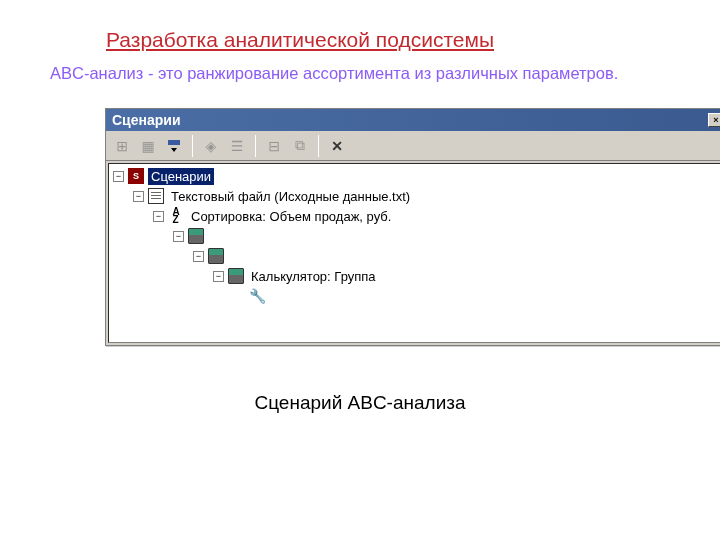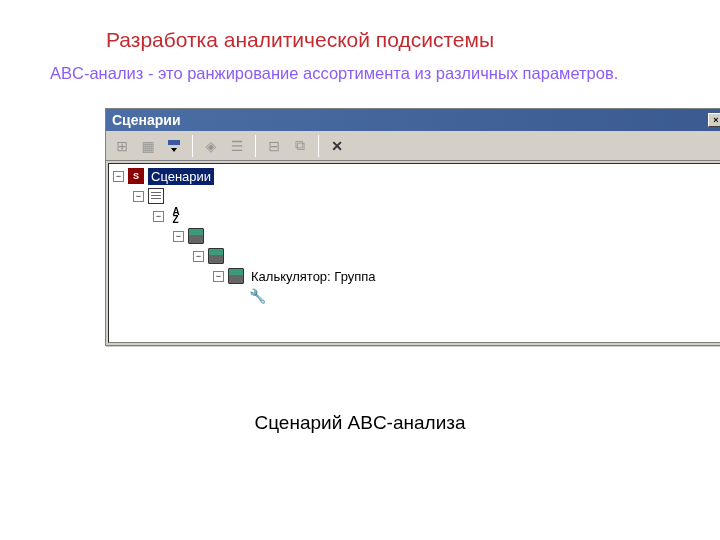--- a/index.html
+++ b/index.html
@@ -12,37 +12,37 @@
     font-size: 14px;
     color: #000;
     position: relative;
   }
   .page-title {
     position: absolute;
     top: 28px;
     left: 106px;
     font-size: 21px;
     color: #c22a30;
+    text-decoration: underline;
   }
   .subtitle {
     position: absolute;
     top: 64px;
     left: 50px;
     font-size: 16.5px;
     color: #8b5cf6;
   }
   .caption {
     position: absolute;
     top: 392px;
     left: 0;
     width: 720px;
     text-align: center;
     font-size: 19px;
     color: #000;
-    margin-top: 20px;
   }
   .window {
     position: absolute;
     top: 108px;
     left: 105px;
     width: 624px;
     border: 1px solid #808080;
     background: #d4d0c8;
     box-shadow: 1px 1px 0 rgba(0,0,0,0.2);
   }
@@ -226,25 +226,27 @@
 
     <div class="tree-row">
       <span class="expander">−</span>
       <span class="node-icon icon-scenarios">S</span>
       <span class="node-label selected">Сценарии</span>
     </div>
 
     <div class="tree-row indent-1">
       <span class="expander">−</span>
       <span class="node-icon icon-text-file"></span>
+      <span class="node-label">Текстовый файл (Исходные данные.txt)</span>
     </div>
 
     <div class="tree-row indent-2">
       <span class="expander">−</span>
       <span class="node-icon icon-sort">A<br>Z</span>
+      <span class="node-label">Сортировка: Объем продаж, руб.</span>
     </div>
 
     <div class="tree-row indent-3">
       <span class="expander">−</span>
       <span class="node-icon icon-calc"></span>
     </div>
 
     <div class="tree-row indent-4">
       <span class="expander">−</span>
       <span class="node-icon icon-calc"></span>

